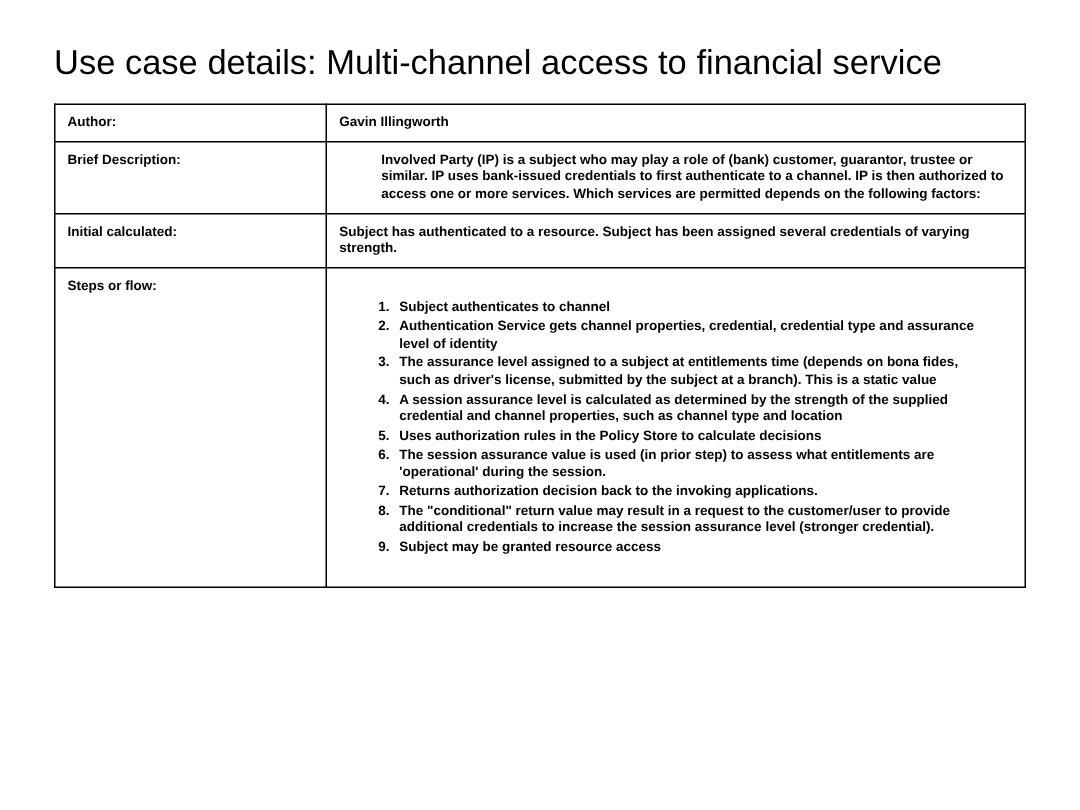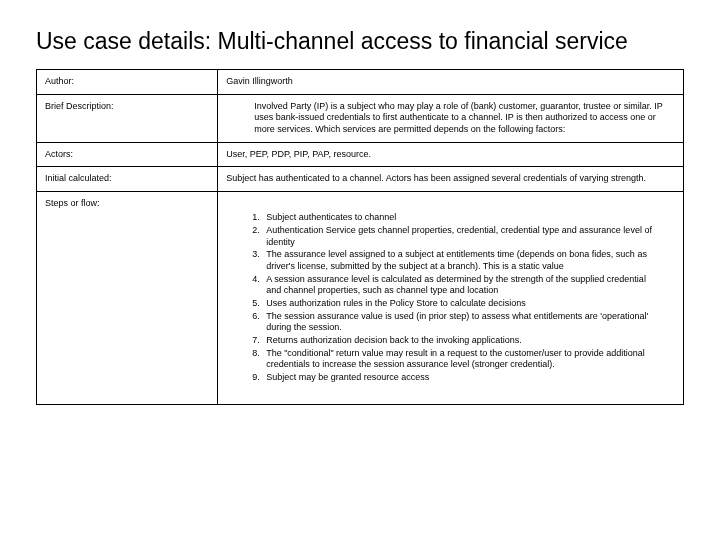--- a/index.html
+++ b/index.html
@@ -15,20 +15,21 @@
   h1 {
     font-size: 23px;
     font-weight: normal;
     margin: 0 0 14px 0;
   }
   table {
     border-collapse: collapse;
     width: 100%;
     font-size: 9px;
     line-height: 1.3;
+    font-weight: bold;
   }
   td {
     border: 1px solid #000;
     padding: 6px 8px;
     vertical-align: top;
   }
   td.label {
     width: 28%;
   }
   td.value {
@@ -58,26 +59,22 @@
     <td class="label">Author:</td>
     <td class="value">Gavin Illingworth</td>
   </tr>
   <tr>
     <td class="label">Brief Description:</td>
     <td class="value">
           <span class="indent">Involved Party (IP) is a subject who may play a role of (bank) customer, guarantor, trustee or similar. IP uses bank-issued credentials to first authenticate to a channel. IP is then authorized to access one or more services. Which services are permitted depends on the following factors:</span>
         </td>
   </tr>
   <tr>
-    <td class="label">Actors:</td>
-    <td class="value">User, PEP, PDP, PIP, PAP, resource.</td>
-  </tr>
-  <tr>
     <td class="label">Initial calculated:</td>
-    <td class="value">Subject has authenticated to a channel. Actors has been assigned several credentials of varying strength.</td>
+    <td class="value">Subject has authenticated to a resource. Subject has been assigned several credentials of varying strength.</td>
   </tr>
   <tr>
     <td class="label">Steps or flow:</td>
     <td class="value">
       <ol>
         <li>Subject authenticates to channel</li>
         <li>Authentication Service gets channel properties, credential, credential type and assurance level of identity</li>
         <li>The assurance level assigned to a subject at entitlements time (depends on bona fides, such as driver's license, submitted by the subject at a branch). This is a static value</li>
         <li>A session assurance level is calculated as determined by the strength of the supplied credential and channel properties, such as channel type and location</li>
         <li>Uses authorization rules in the Policy Store to calculate decisions</li>

